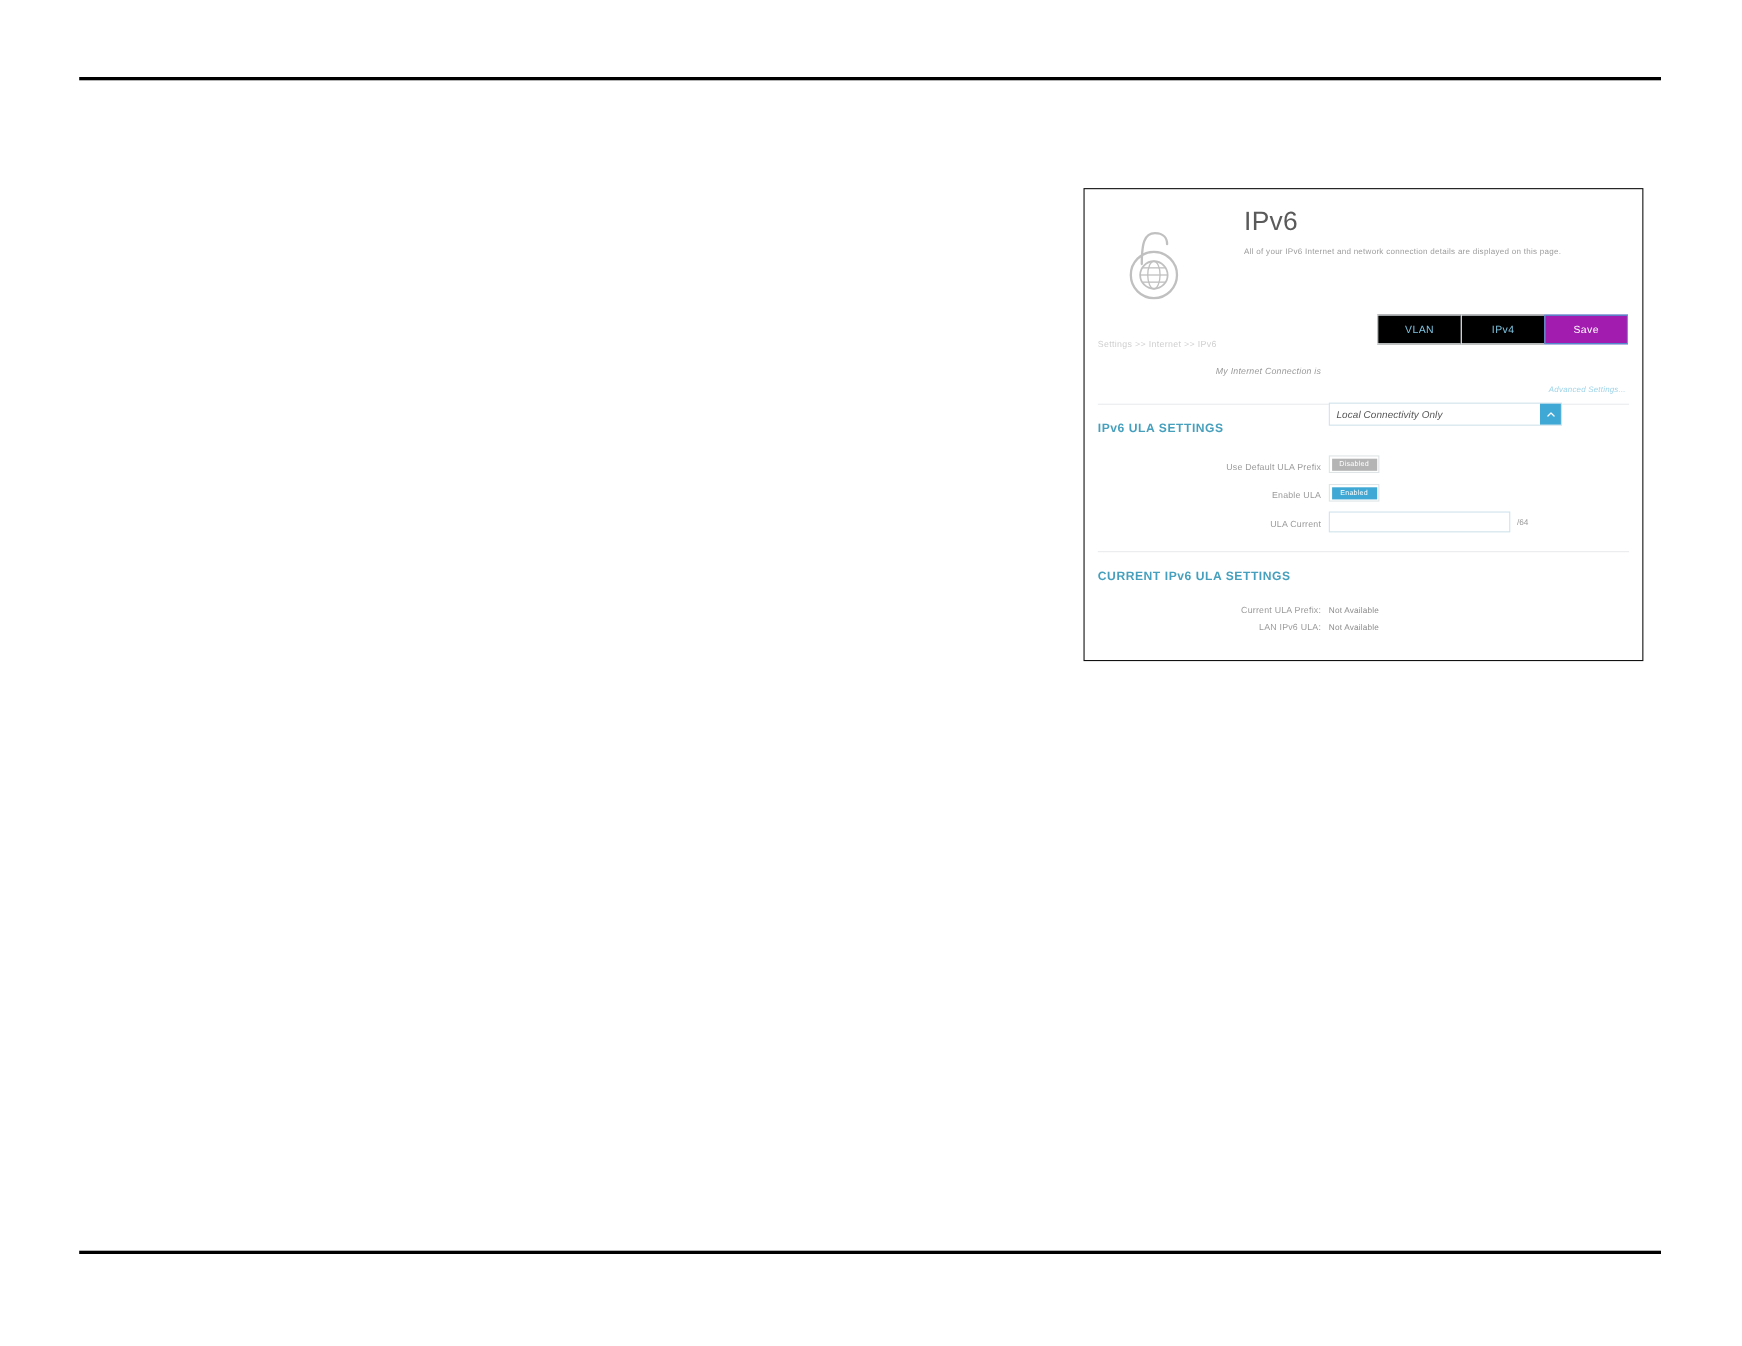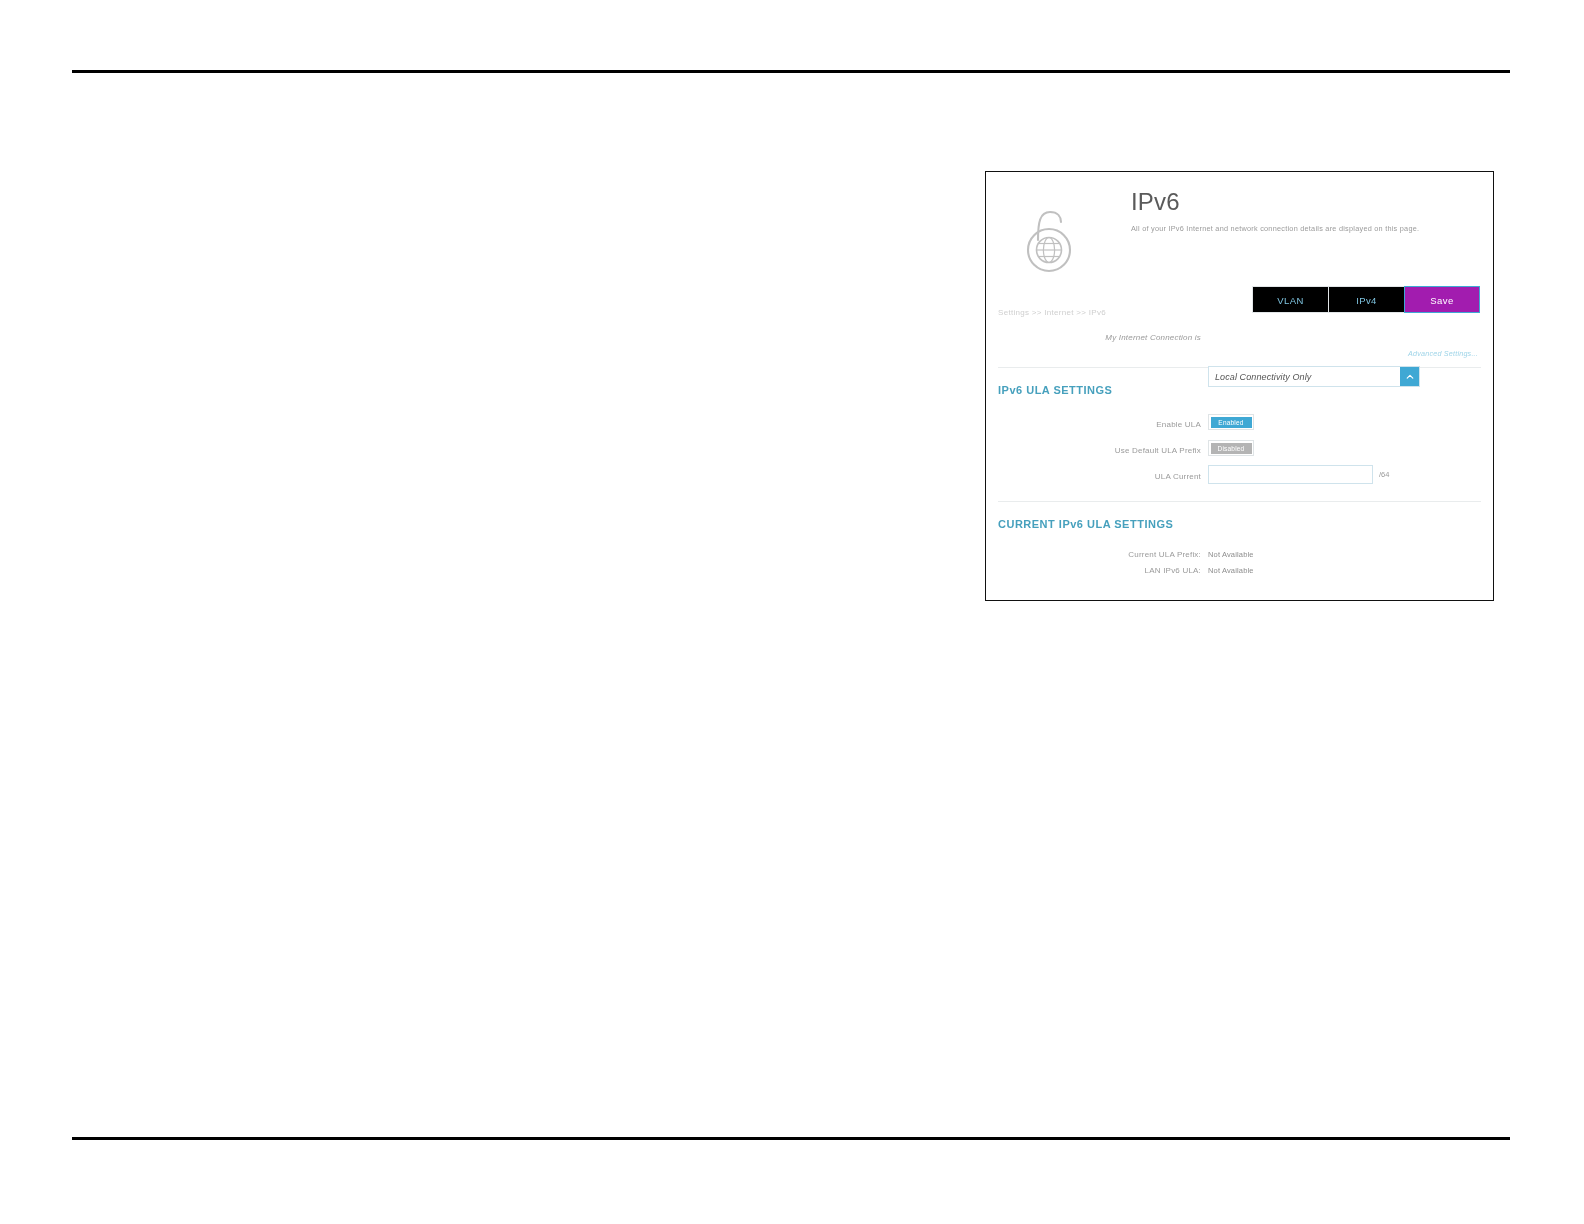--- a/index.html
+++ b/index.html
@@ -324,34 +324,34 @@
     </div>
     <div class="advanced-link">Advanced Settings...</div>
   </div>
 
   <div class="panel-divider"></div>
 
   <div class="section-title">IPv6 ULA SETTINGS</div>
 
   <div class="settings-block">
     <div class="setting-row">
+      <div class="field-label">Use Default ULA Prefix</div>
+      <div class="toggle off">
+        <div class="toggle-knob">Disabled</div>
+      </div>
+    </div>
+
+    <div class="setting-row">
       <div class="field-label">Enable ULA</div>
       <div class="toggle on">
         <div class="toggle-knob">Enabled</div>
       </div>
     </div>
 
     <div class="setting-row">
-      <div class="field-label">Use Default ULA Prefix</div>
-      <div class="toggle off">
-        <div class="toggle-knob">Disabled</div>
-      </div>
-    </div>
-
-    <div class="setting-row">
       <div class="field-label">ULA Current</div>
       <input class="text-input" type="text" value="" style="">
       <div class="suffix-text">/64</div>
     </div>
   </div>
 
   <div class="panel-divider"></div>
 
   <div class="section-title">CURRENT IPv6 ULA SETTINGS</div>
 

